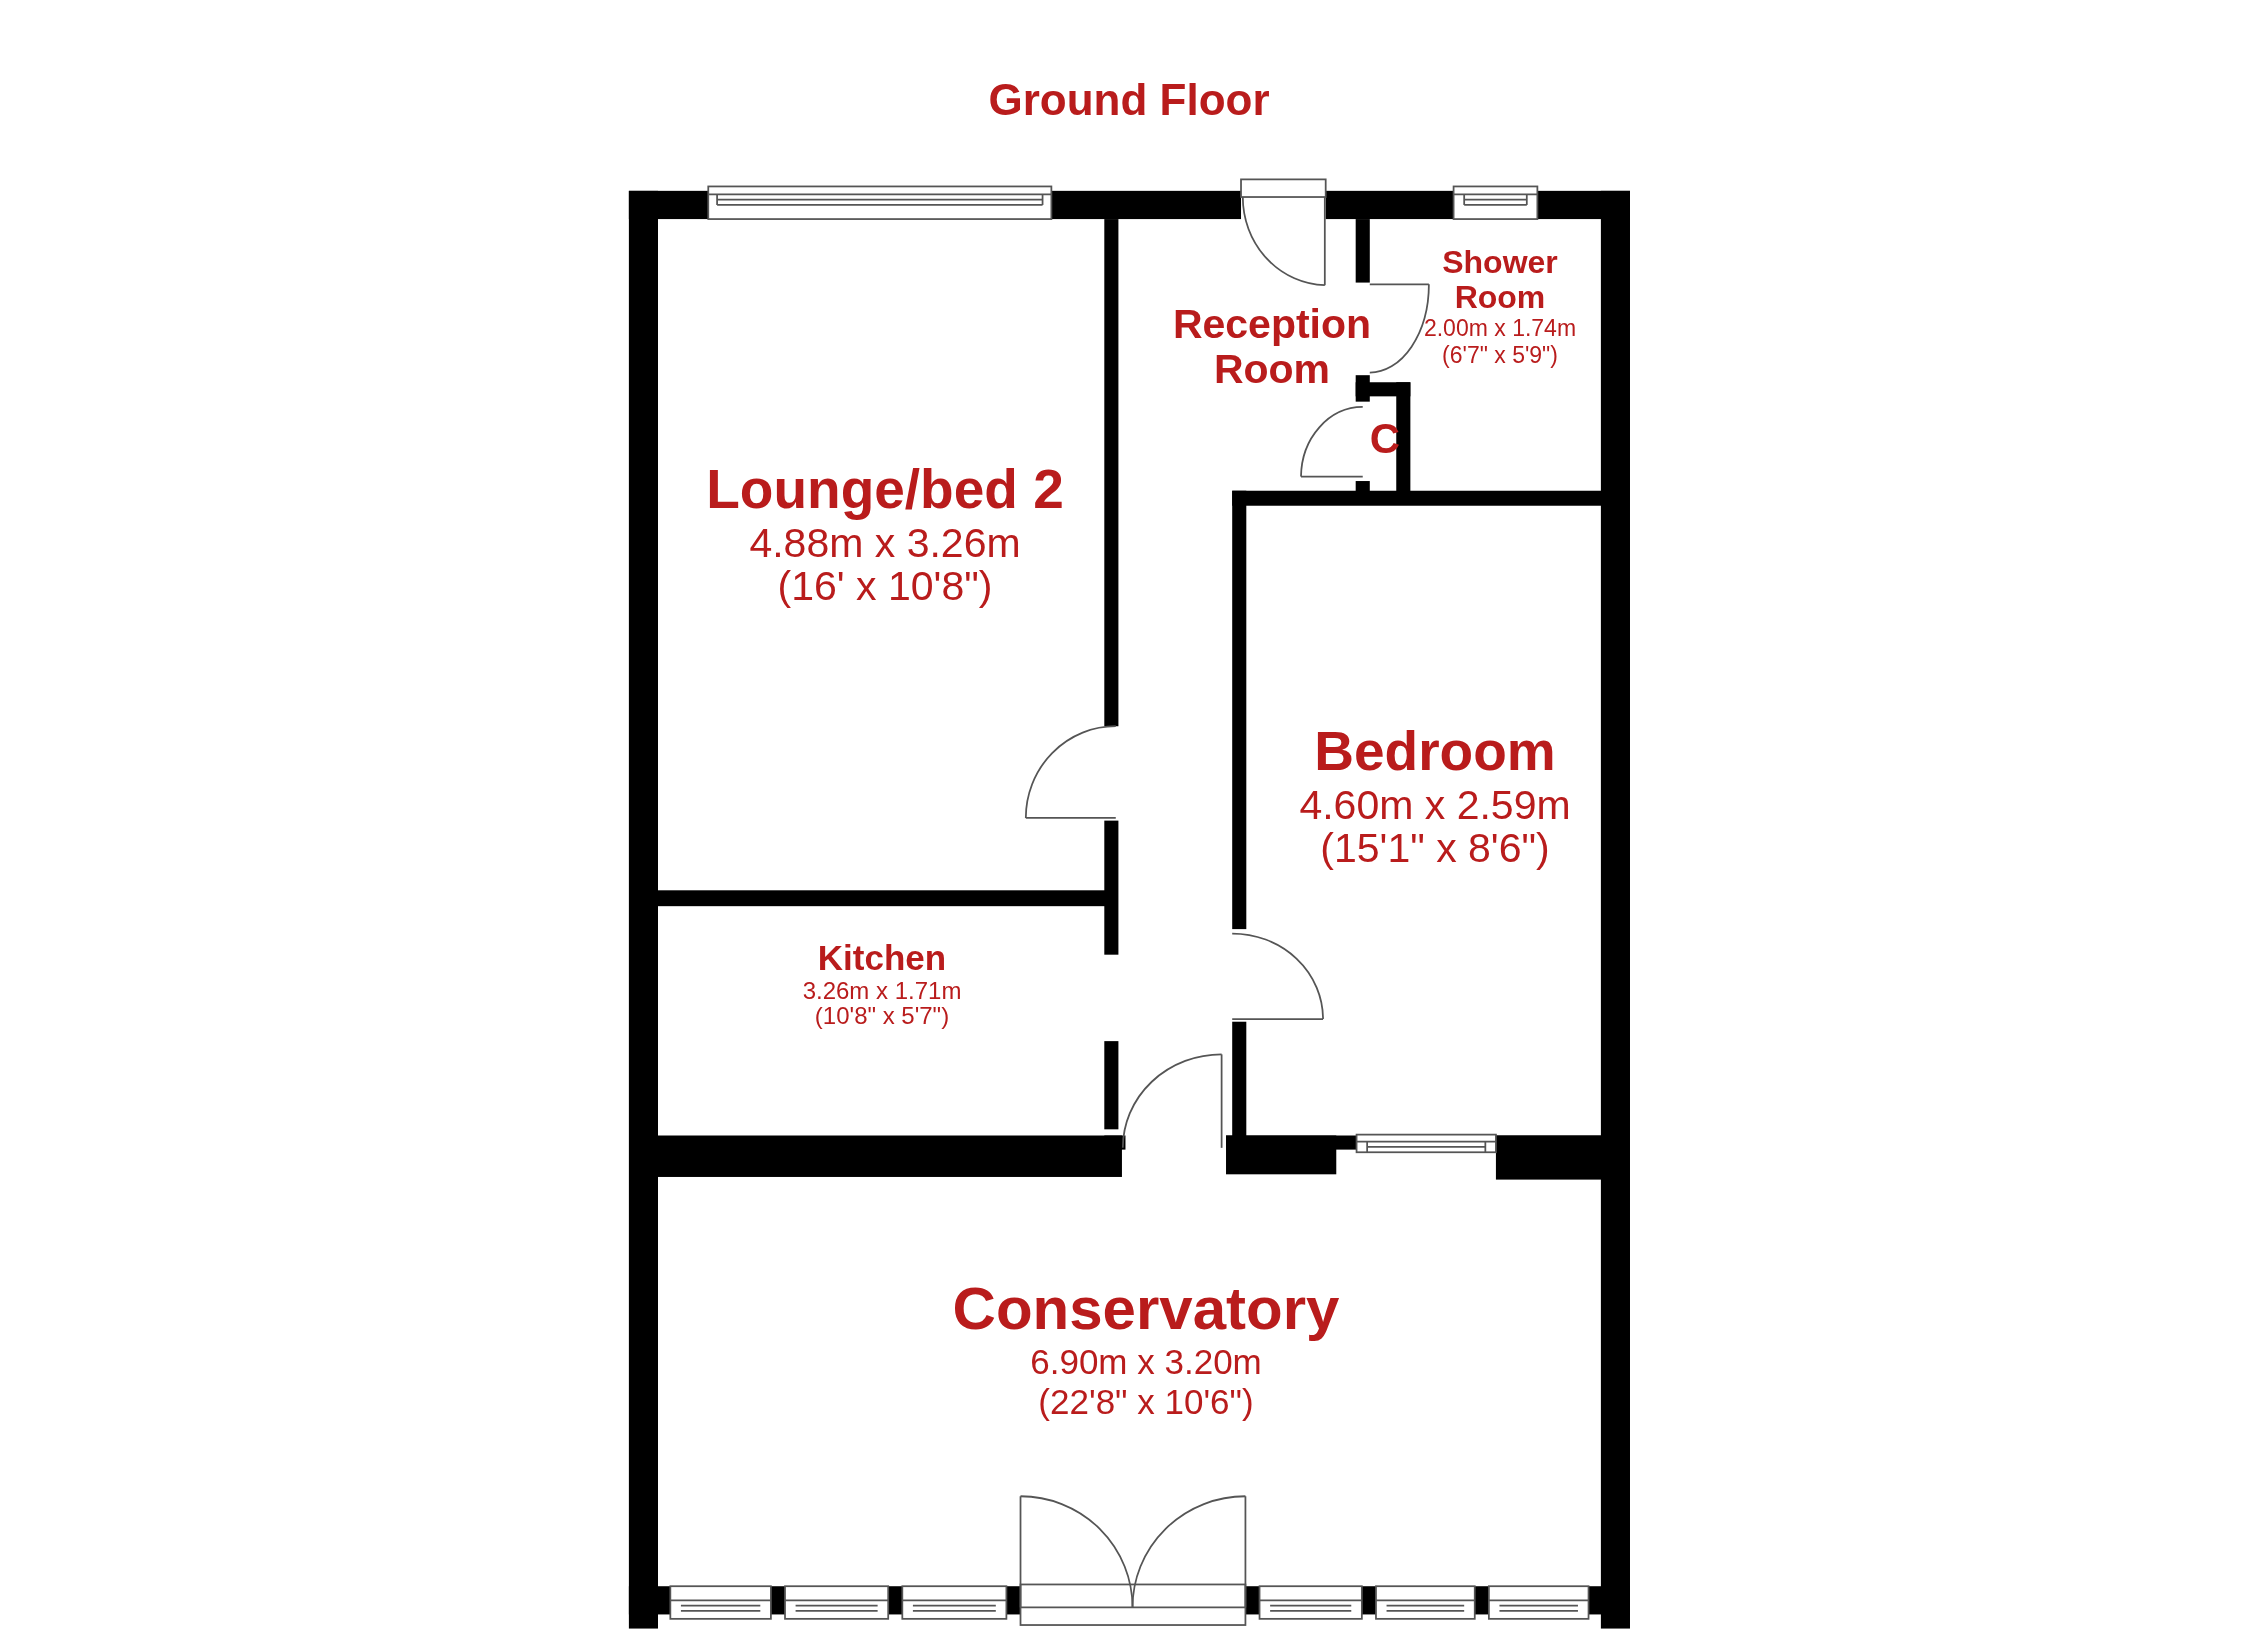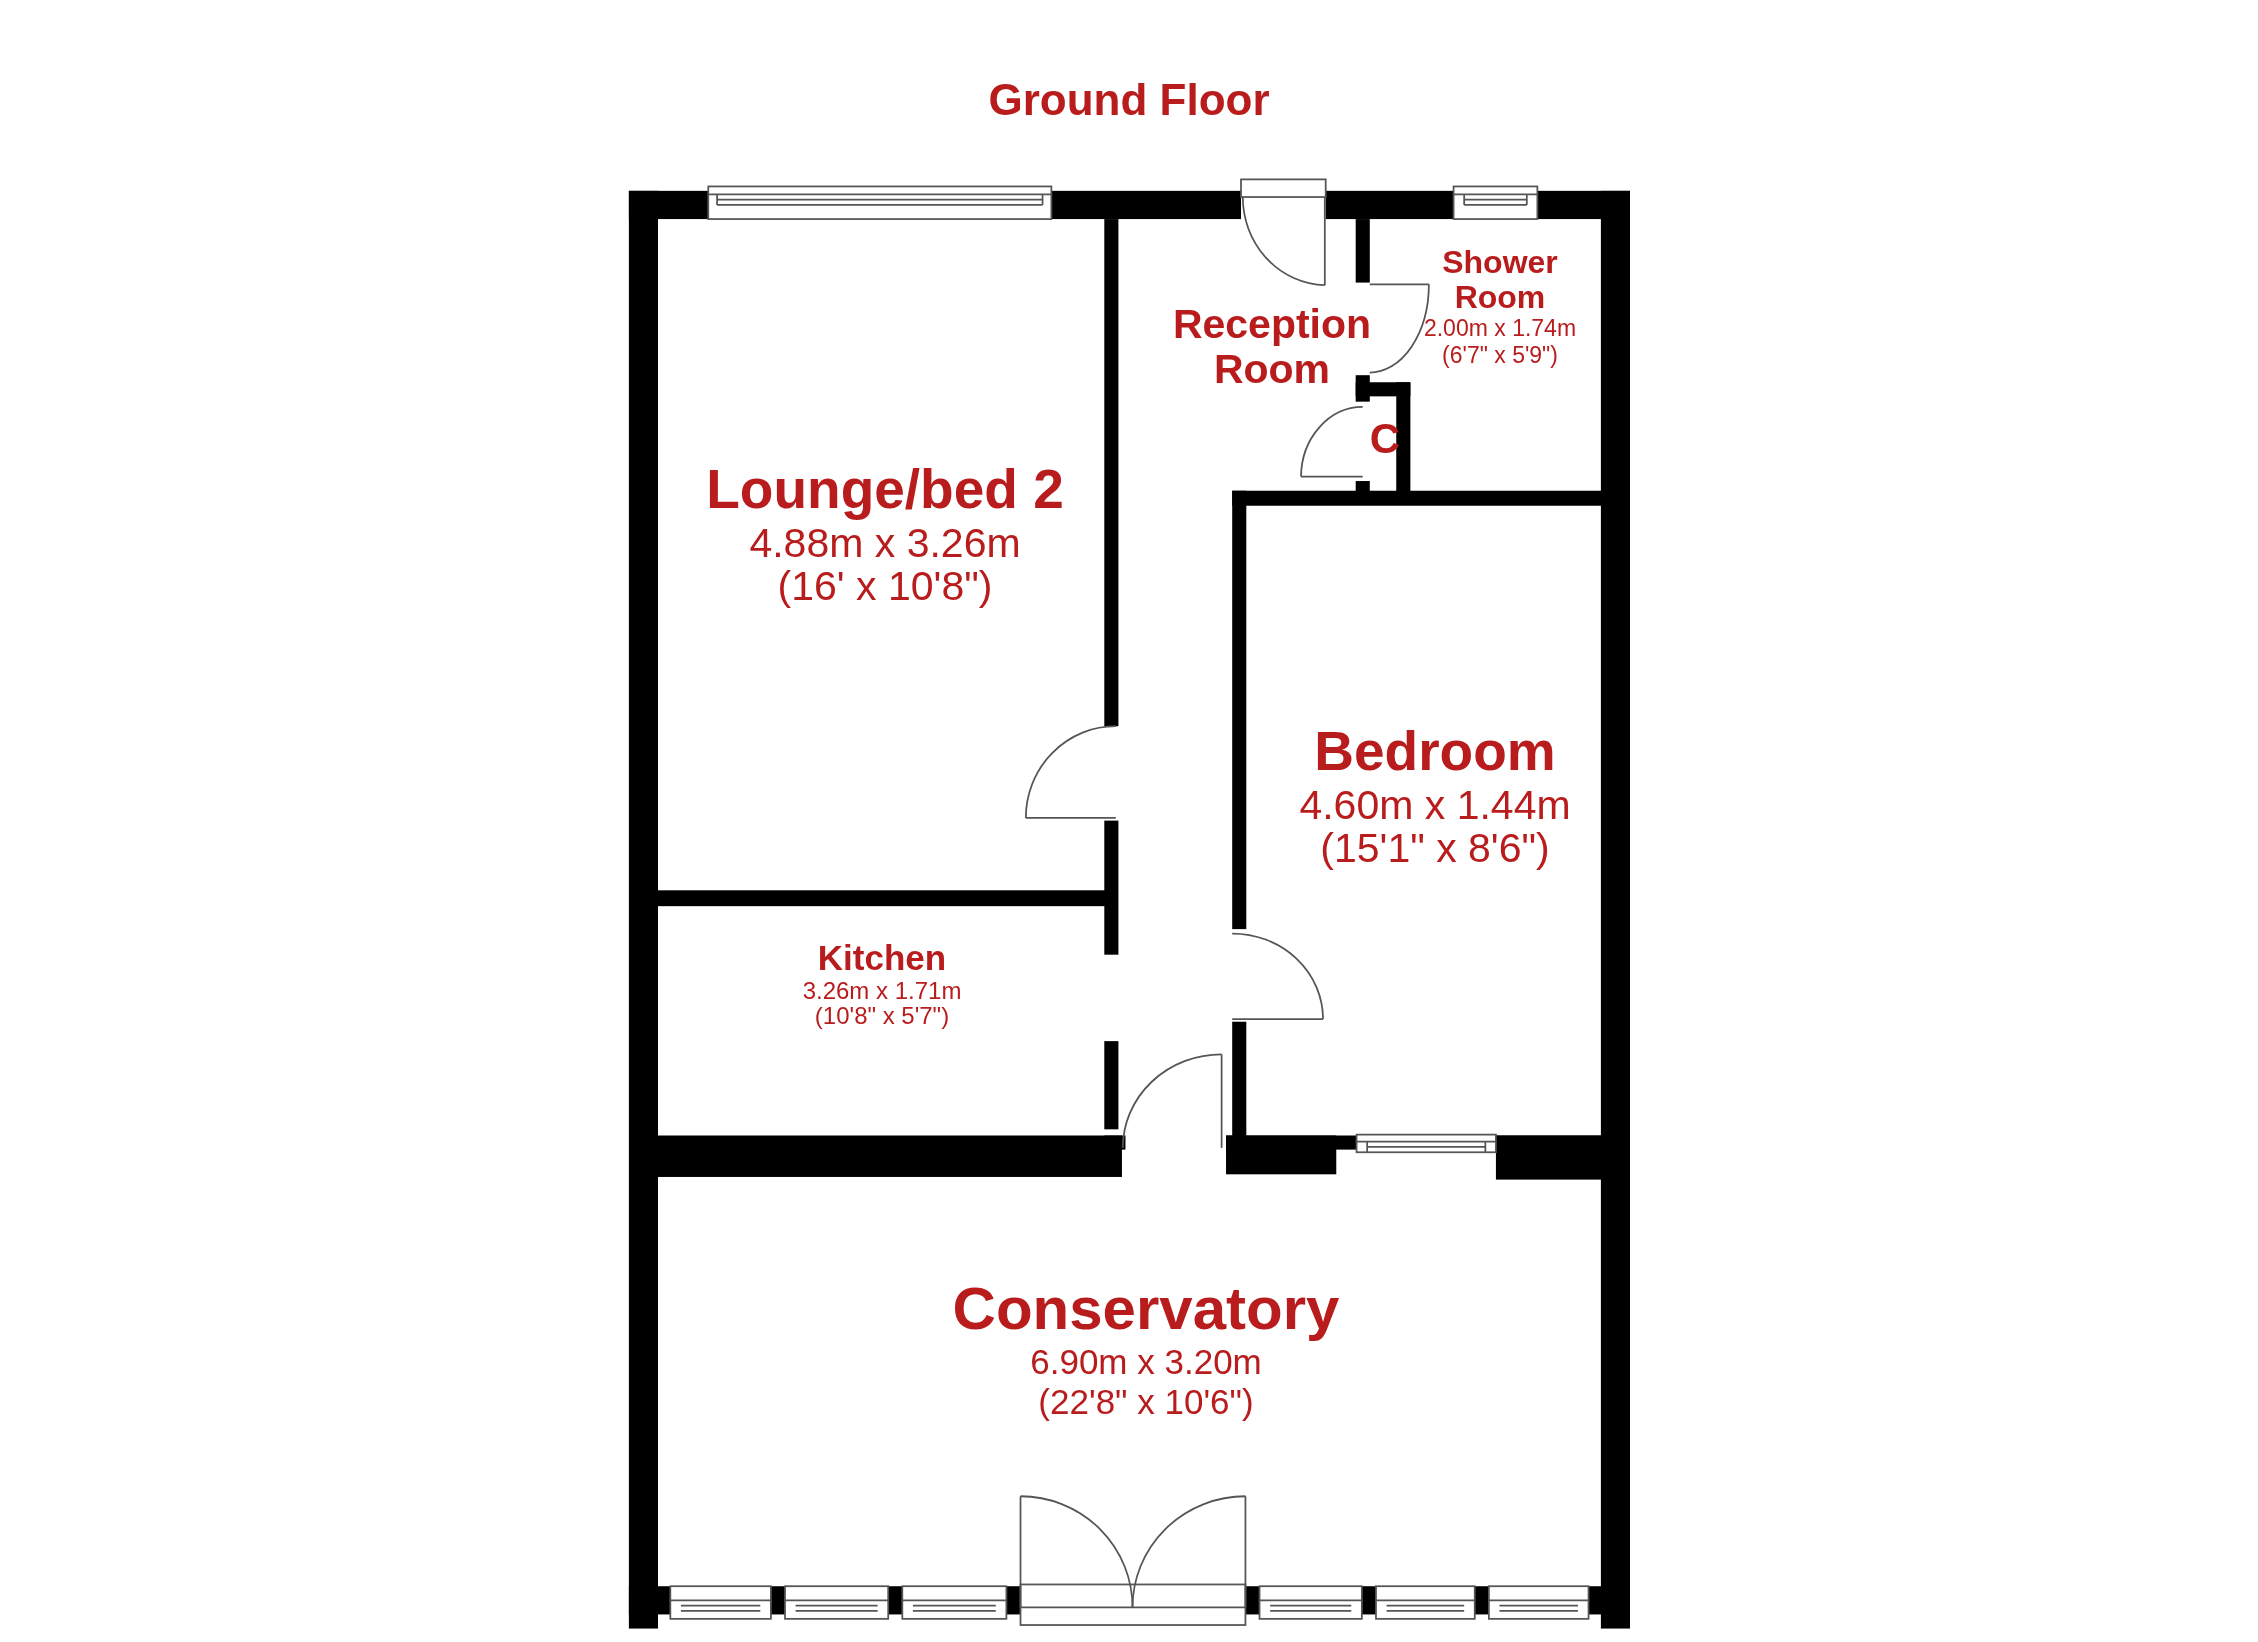--- a/index.html
+++ b/index.html
@@ -195,21 +195,21 @@
   <div class="room-name">Shower</div>
   <div class="room-name">Room</div>
   <div class="dim">2.00m x 1.74m</div>
   <div class="dim">(6'7" x 5'9")</div>
 </div>
 
 <div class="label cup" style="left:1385px; top:418px;">C</div>
 
 <div class="label lg" style="left:1435px; top:700px;">
   <div class="room-name">Bedroom</div>
-  <div class="dim">4.60m x 1.44m</div>
+  <div class="dim">4.60m x 2.59m</div>
   <div class="dim" style="margin-top:1.8px;">(15'1" x 8'6")</div>
 </div>
 
 <div class="label sm" style="left:882px; top:940px;">
   <div class="room-name">Kitchen</div>
   <div class="dim">3.26m x 1.71m</div>
   <div class="dim">(10'8" x 5'7")</div>
 </div>
 
 <div class="label md" style="left:1146px; top:1279px;">

